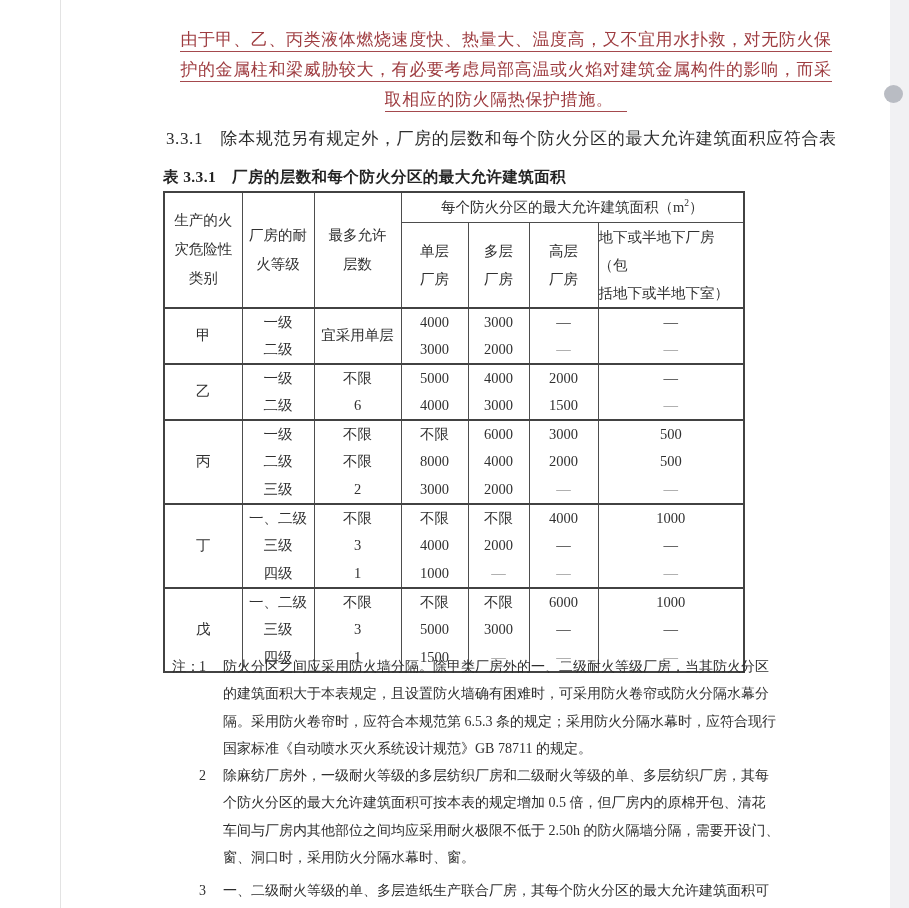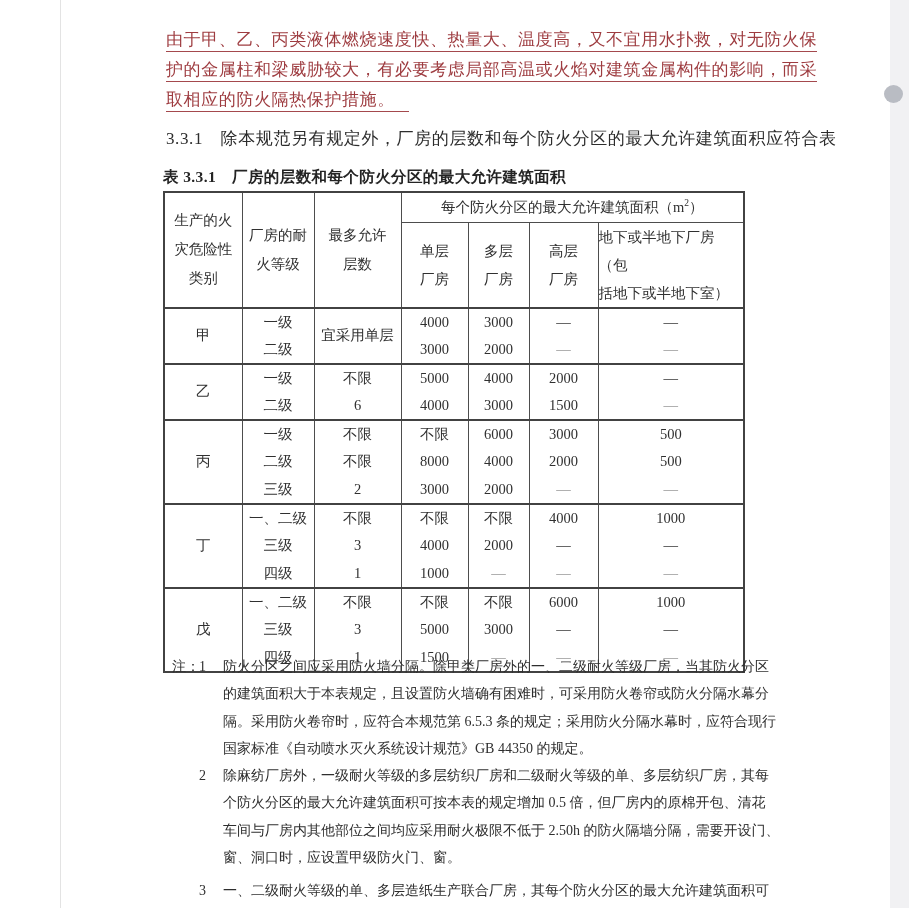--- a/index.html
+++ b/index.html
@@ -19,21 +19,21 @@
     position:absolute; right:0; top:0; width:19px; height:908px;
     background:#f1f1f3;
   }
   .scroll-dot {
     position:absolute; left:884px; top:85px; width:19px; height:18px;
     border-radius:50%; background:#b9bcc3;
   }
   
   .red-para {
     position:absolute; left:166px; top:25px; width:680px;
-    font-size:17px; letter-spacing:0.6px; color:#9e3c40;
+    font-size:17px; letter-spacing:0.6px; color:#9e3c40;text-align:center;
   }
   .red-para .ln { height:30px; line-height:30px; white-space:nowrap; }
   .red-para .ln > span {
     border-bottom:1px solid #a4494d; padding-bottom:2px;
   }
   .red-para .ln.last > span { padding-right:14px; }
   
   .clause {
     position:absolute; left:166px; top:112px; width:700px;
     font-size:17px; letter-spacing:0.6px; color:#2d2d2d;
@@ -265,33 +265,33 @@
 <div class="notes">
   <div class="note">
     <div class="nmark">
       <span class="zhu">注：</span>
         <span class="nnum">1</span>
     </div>
     <div class="ntext">
       <div class="ln">防火分区之间应采用防火墙分隔。除甲类厂房外的一、二级耐火等级厂房，当其防火分区</div>
       <div class="ln">的建筑面积大于本表规定，且设置防火墙确有困难时，可采用防火卷帘或防火分隔水幕分</div>
       <div class="ln">隔。采用防火卷帘时，应符合本规范第 6.5.3 条的规定；采用防火分隔水幕时，应符合现行</div>
-      <div class="ln">国家标准《自动喷水灭火系统设计规范》GB 44350 的规定。</div>
+      <div class="ln">国家标准《自动喷水灭火系统设计规范》GB 78711 的规定。</div>
     </div>
   </div>
   <div class="note">
     <div class="nmark">
       <span class="zhu"></span>
         <span class="nnum">2</span>
     </div>
     <div class="ntext">
       <div class="ln">除麻纺厂房外，一级耐火等级的多层纺织厂房和二级耐火等级的单、多层纺织厂房，其每</div>
       <div class="ln">个防火分区的最大允许建筑面积可按本表的规定增加 0.5 倍，但厂房内的原棉开包、清花</div>
       <div class="ln">车间与厂房内其他部位之间均应采用耐火极限不低于 2.50h 的防火隔墙分隔，需要开设门、</div>
-      <div class="ln">窗、洞口时，应设置甲级防火门、窗。</div>
+      <div class="ln">窗、洞口时，采用防火分隔水幕时、窗。</div>
     </div>
   </div>
   <div class="note gap">
     <div class="nmark">
       <span class="zhu"></span>
         <span class="nnum">3</span>
     </div>
     <div class="ntext">
       <div class="ln">一、二级耐火等级的单、多层造纸生产联合厂房，其每个防火分区的最大允许建筑面积可</div>
     </div>

